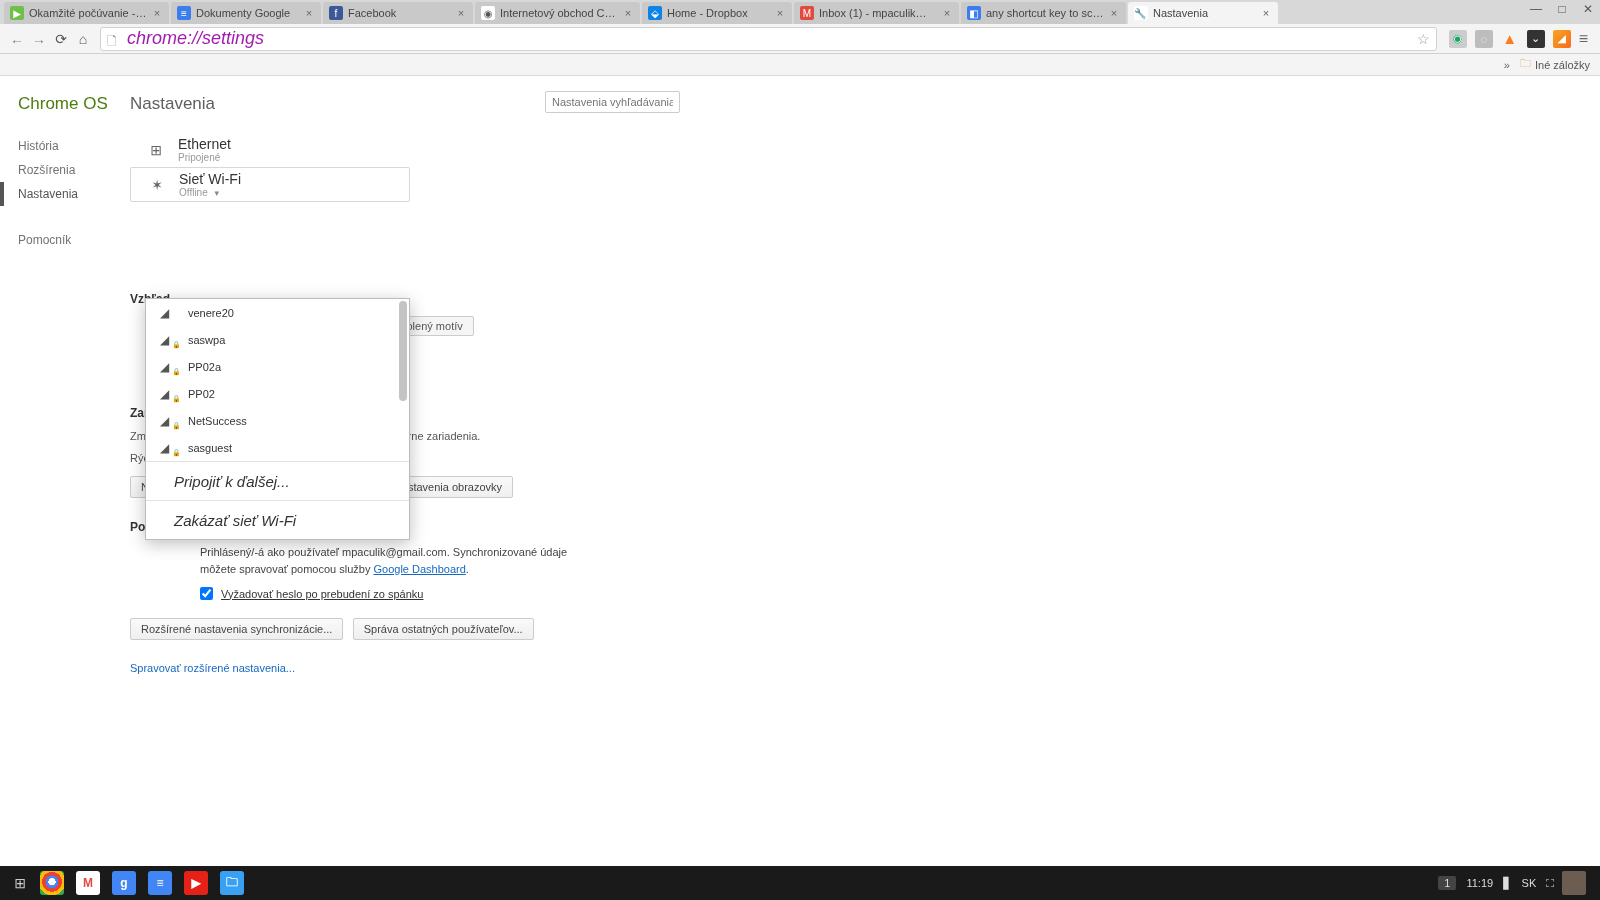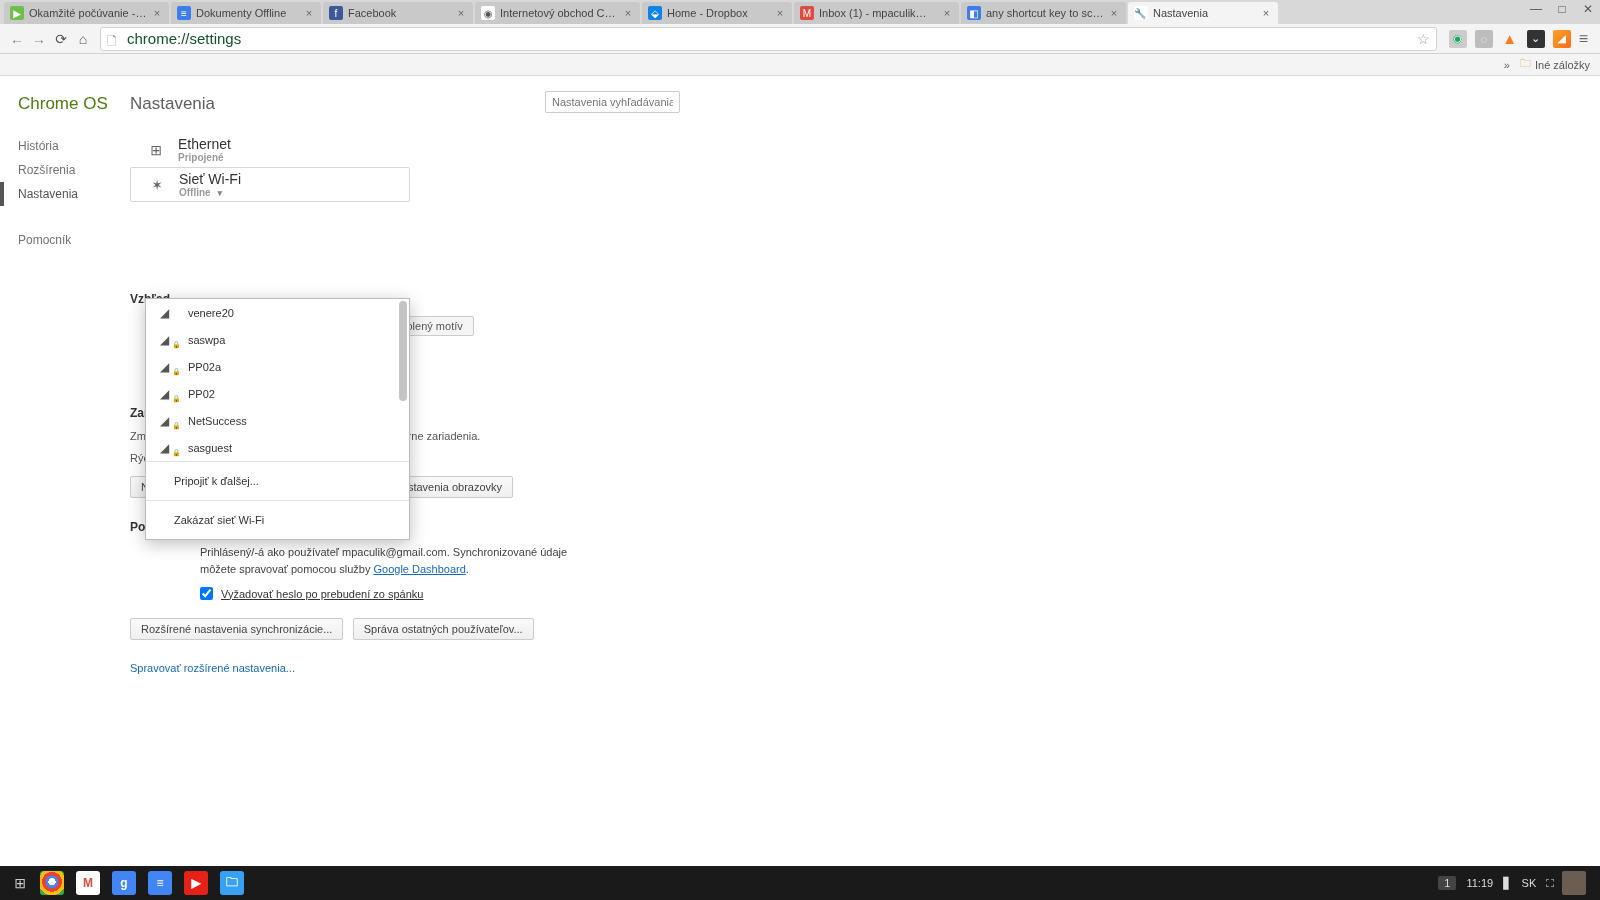--- a/index.html
+++ b/index.html
@@ -15,21 +15,21 @@
 .tab .close { width:12px; height:12px; font-size:11px; color:#666; margin-left:4px; cursor:pointer; text-align:center; }
 .win-btns { position:absolute; right:4px; top:2px; display:flex; gap:10px; color:#555; font-size:12px; }
 .win-btns span { cursor:pointer; width:16px; text-align:center; }
 
 
 .toolbar { height:30px; background:#f4f4f4; border-bottom:1px solid #d0d0d0; display:flex; align-items:center; padding:0 6px; }
 .toolbar .nav-btn { width:22px; height:22px; display:flex; align-items:center; justify-content:center; color:#888; font-size:14px; cursor:pointer; }
 .toolbar .nav-btn.enabled { color:#555; }
 .omnibox { flex:1; height:24px; border:1px solid #d0d0d0; border-radius:3px; margin:0 6px; display:flex; align-items:center; padding:0 6px; background:#fff; }
 .omnibox .page-icon { width:14px; height:14px; margin-right:6px; color:#888; }
-.omnibox input { flex:1; border:none; outline:none; font-size:15px; color:#14532d; }
+.omnibox input { flex:1; border:none; outline:none; font-size:18px; color:#a21caf;font-style:italic; }
 .omnibox .star { color:#999; font-size:14px; margin-left:4px; cursor:pointer; }
 .tool-icons { display:flex; align-items:center; gap:8px; padding:0 6px; }
 .tool-icons .ext { width:18px; height:18px; border-radius:2px; display:flex; align-items:center; justify-content:center; font-size:11px; color:#fff; }
 .tool-icons .menu-btn { color:#666; font-size:16px; cursor:pointer; }
 
 .bookbar { height:22px; background:#f4f4f4; border-bottom:1px solid #d9d9d9; display:flex; align-items:center; justify-content:flex-end; padding:0 10px; font-size:11px; color:#555; }
 .bookbar .chev { margin-right:10px; color:#666; }
 .bookbar .folder { color:#d9a441; margin-right:4px; }
 
 
@@ -48,34 +48,34 @@
 .main h1 { font-size:17px; font-weight:400; color:#5f5f5f; margin-bottom:18px; }
 .searchbox { position:absolute; right:0; top:15px; }
 .searchbox input { width:135px; height:22px; border:1px solid #ccc; border-radius:2px; padding:0 6px; font-size:11px; color:#888; }
 .section { margin-bottom:22px; }
 .section h2 { font-size:12px; font-weight:700; color:#333; margin-bottom:10px; }
 
 
 .net-row { display:flex; align-items:center; padding:4px 0 4px 14px; }
 .net-row .net-icon { width:24px; height:24px; display:flex; align-items:center; justify-content:center; color:#666; font-size:14px; margin-right:10px; }
 .net-row .net-label .primary { font-size:14px; color:#333; }
-.net-row .net-label .secondary { font-size:10px; color:#999;font-weight:bold; }
+.net-row .net-label .secondary { font-size:10px; color:#999; }
 .net-row.wifi { border:1px solid #d7d7d7; border-radius:2px; padding:3px 8px 3px 14px; width:280px; cursor:pointer; }
 .net-row.wifi .chev { margin-left:4px; color:#888; font-size:9px; }
 
 
 .dropdown { position:absolute; left:145px; top:222px; width:265px; background:#fff; border:1px solid #bcbcbc; box-shadow:0 4px 16px rgba(0,0,0,.25); z-index:50; }
 .dropdown .scroll { max-height:170px; overflow:hidden; position:relative; }
 .dropdown .scrollbar { position:absolute; right:2px; top:2px; width:8px; height:100px; background:#c4c4c4; border-radius:4px; }
 .dd-item { display:flex; align-items:center; height:27px; padding:0 14px; cursor:pointer; font-size:11px; color:#333; }
 .dd-item .wifi-icon { width:18px; margin-right:10px; position:relative; }
 .dd-item .wifi-icon .signal { font-size:12px; color:#555; }
 .dd-item .wifi-icon .lock { position:absolute; right:-3px; bottom:-2px; font-size:7px; color:#555; }
 .dd-sep { border-top:1px solid #e2e2e2; }
-.dd-action { height:38px; display:flex; align-items:center; padding:0 28px; font-size:11px; cursor:pointer; }
+.dd-action { height:38px; display:flex; align-items:center; padding:0 28px; font-size:15px; cursor:pointer;font-style:italic; }
 
 
 .behind { color:#555; }
 .appearance-btn { display:inline-block; border:1px solid #ccc; background:#f5f5f5; padding:3px 10px; font-size:11px; color:#555; border-radius:2px; margin-left:260px; }
 
 
 .desc { font-size:11px; color:#555; margin-bottom:10px; }
 .slider-row { display:flex; align-items:center; font-size:11px; margin-bottom:12px; }
 .slider-row .label { margin-right:12px; color:#555; }
 .slider { width:110px; height:4px; background:#ddd; position:relative; border-radius:2px; }
@@ -112,21 +112,21 @@
   <div class="tabstrip">
 
     <div id="tabs-host" style="display: flex;">
         <div class="tab">
           <span class="favicon" style="background:#6fbf4b;color:#fff;border-radius:2px">▶</span>
   <span class="title">Okamžité počúvanie - Hu</span>
   <span class="close">×</span>
         </div>
         <div class="tab">
           <span class="favicon" style="background:#3b7ded;color:#fff;border-radius:2px">≡</span>
-  <span class="title">Dokumenty Offline</span>
+  <span class="title">Dokumenty Google</span>
   <span class="close">×</span>
         </div>
         <div class="tab">
           <span class="favicon" style="background:#3b5998;color:#fff;border-radius:2px">f</span>
   <span class="title">Facebook</span>
   <span class="close">×</span>
         </div>
         <div class="tab">
           <span class="favicon" style="background:#ffffff;color:#555;border-radius:2px">◉</span>
   <span class="title">Internetový obchod Chro</span>

